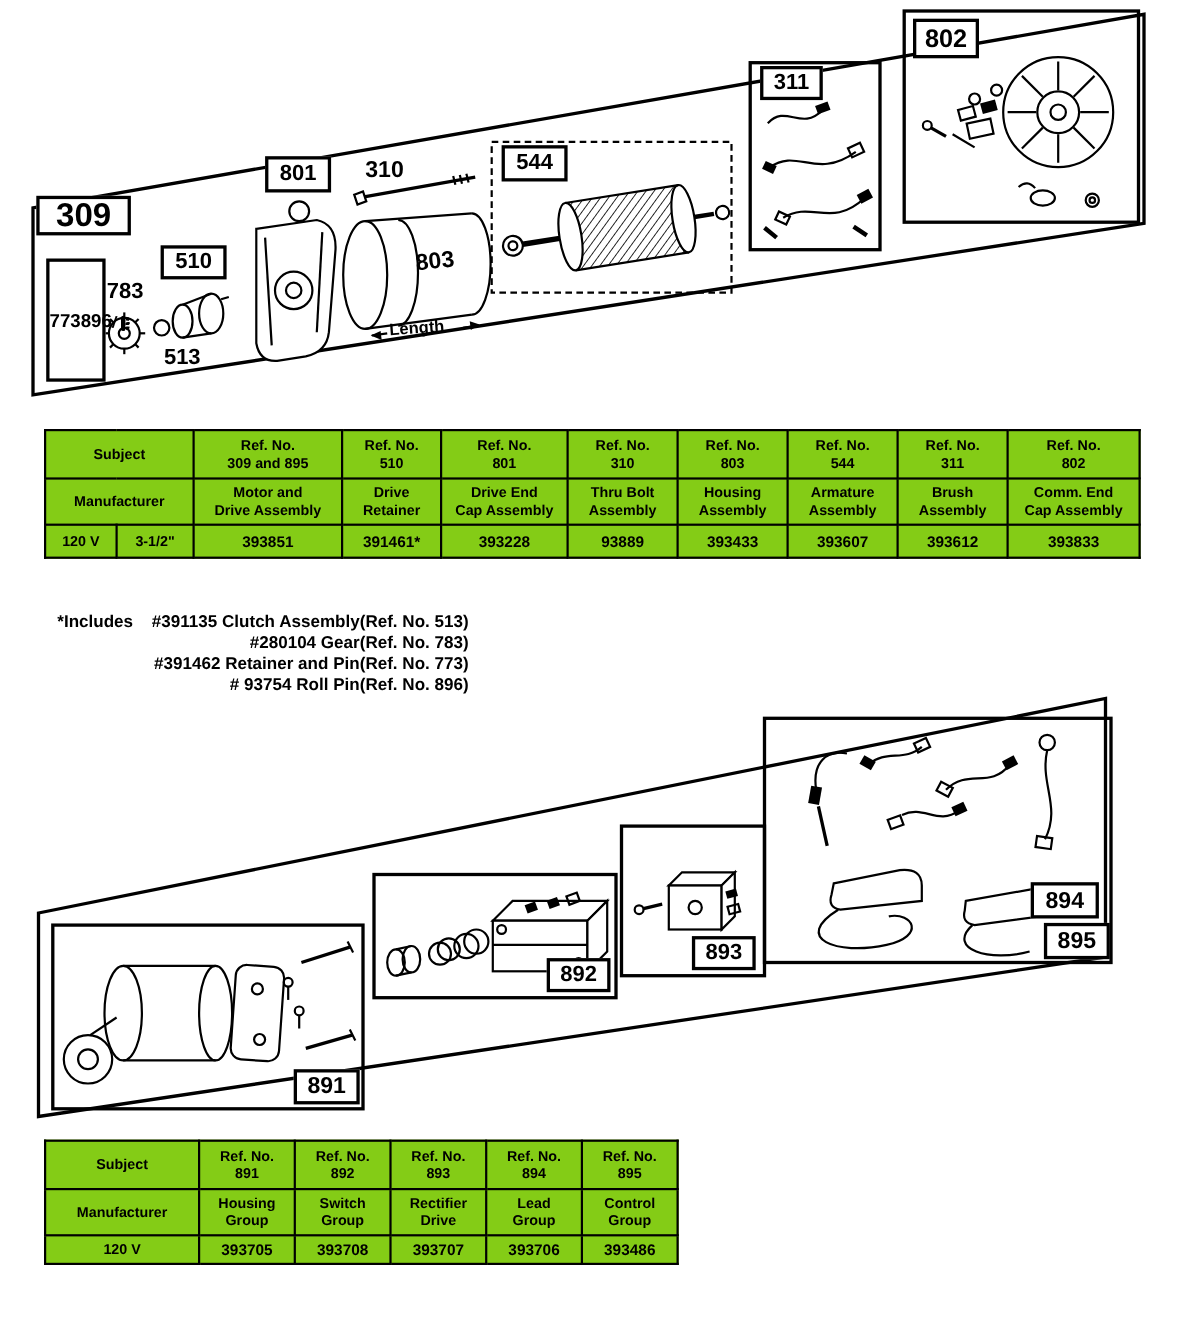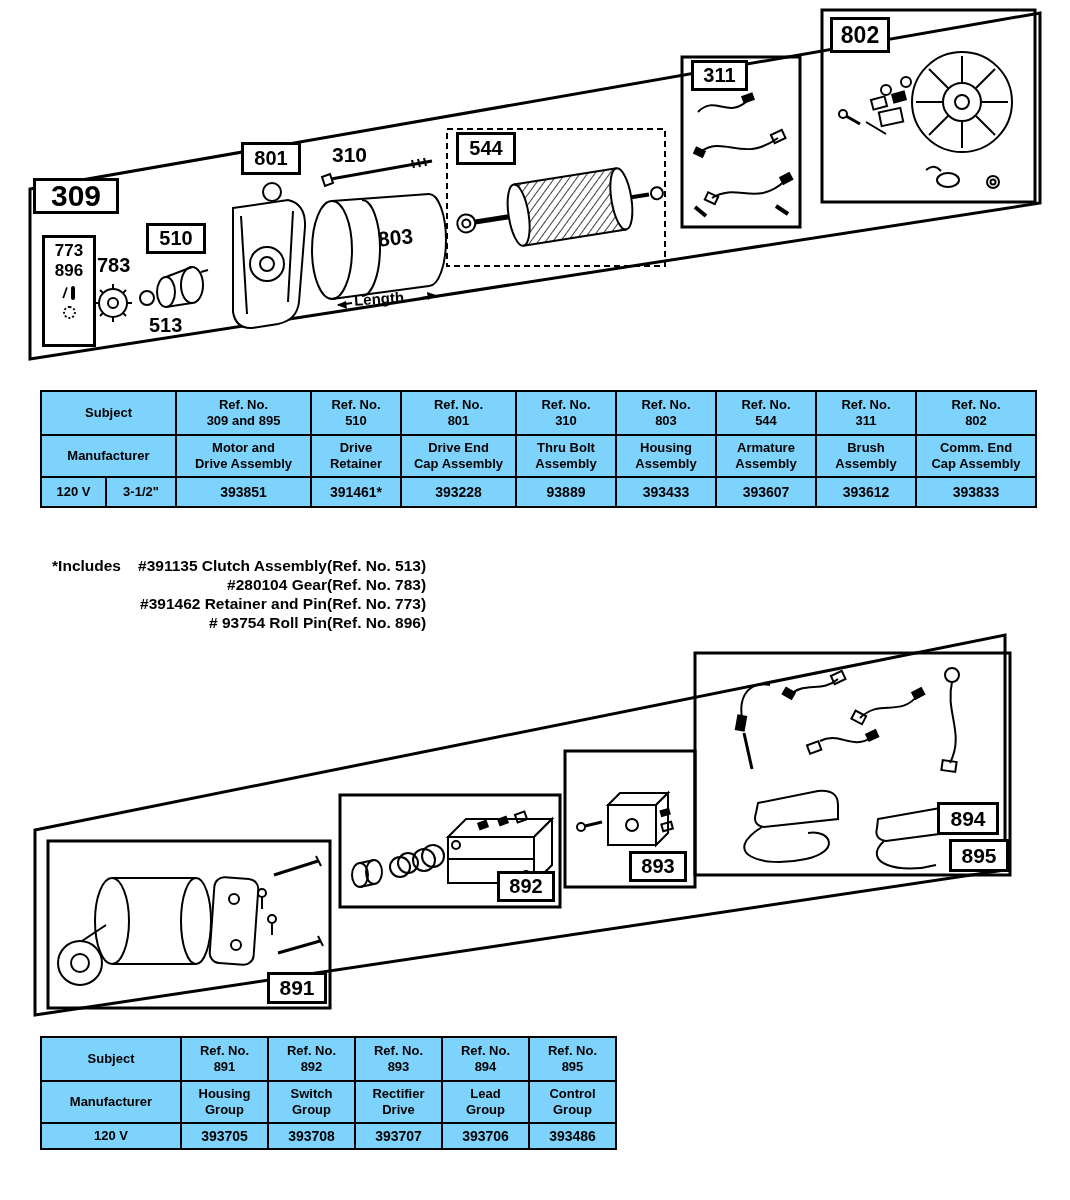--- a/index.html
+++ b/index.html
@@ -11,31 +11,31 @@
   #diagram1 { top:2px; width:1070px; height:378px; }
   #diagram2 { top:623px; width:1070px; height:400px; }
   svg .ln { stroke:#000; fill:none; stroke-width:2; }
   svg .thick { stroke-width:3; }
 
   .callout { position:absolute; background:#fff; border:3px solid #000;
              display:flex; align-items:center; justify-content:center;
              font-weight:bold; font-size:20px; }
   .plab { position:absolute; font-weight:bold; font-size:20px; background:transparent; }
 
-  .c773896 { flex-direction:column; justify-content:flex-start; padding-top:3px;
+  .c773896 { flex-direction:row; justify-content:flex-start; padding-top:3px;
              font-size:17px; line-height:1.2; }
   .sp { display:flex; align-items:center; gap:4px; margin-top:2px; }
   .slashch { font-style:normal; font-weight:bold; font-size:15px; transform:rotate(8deg); }
   .pinshape { display:inline-block; width:4px; height:14px; border:2px solid #000; border-radius:2px; }
   .washershape { display:inline-block; width:13px; height:13px; border:2px dotted #000; border-radius:50%; margin-top:4px; }
 
   .tblwrap { position:absolute; }
   #t1wrap { left:40px; top:390px; }
   #t2wrap { left:40px; top:1036px; }
-  table { border-collapse:collapse; background:#7dd3fc; table-layout:fixed; }
+  table { border-collapse:collapse; background:#84cc16; table-layout:fixed; }
   td { border:2px solid #000; font-weight:bold; font-size:13px; text-align:center;
        vertical-align:middle; white-space:pre-line; padding:2px 3px; line-height:1.2; }
   .pn { font-size:14px; }
   .r1 td { height:44px; } .r2 td { height:42px; } .r3 td { height:40px; } .r4 td { height:30px; }
   #t2wrap .r3 td { height:26px; } #t2wrap .r4 td { height:26px; }
 
   .fnotes { position:absolute; left:45px; top:556px; display:grid;
             grid-template-columns:76px 206px auto; column-gap:0;
             font-weight:bold; font-size:15.5px; line-height:19px; }
   .fnotes div { white-space:nowrap; text-align:right; }

